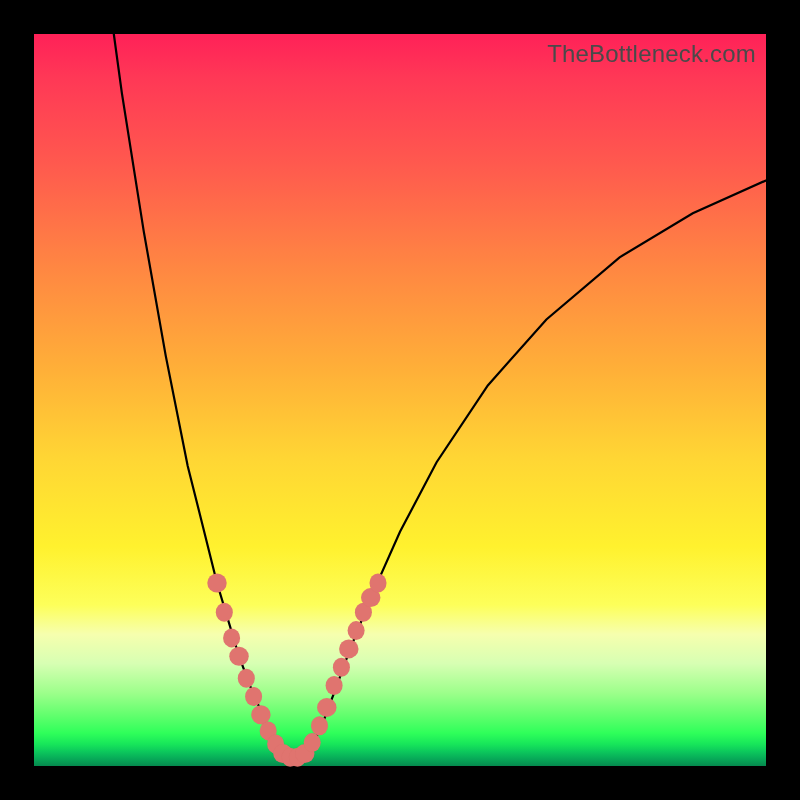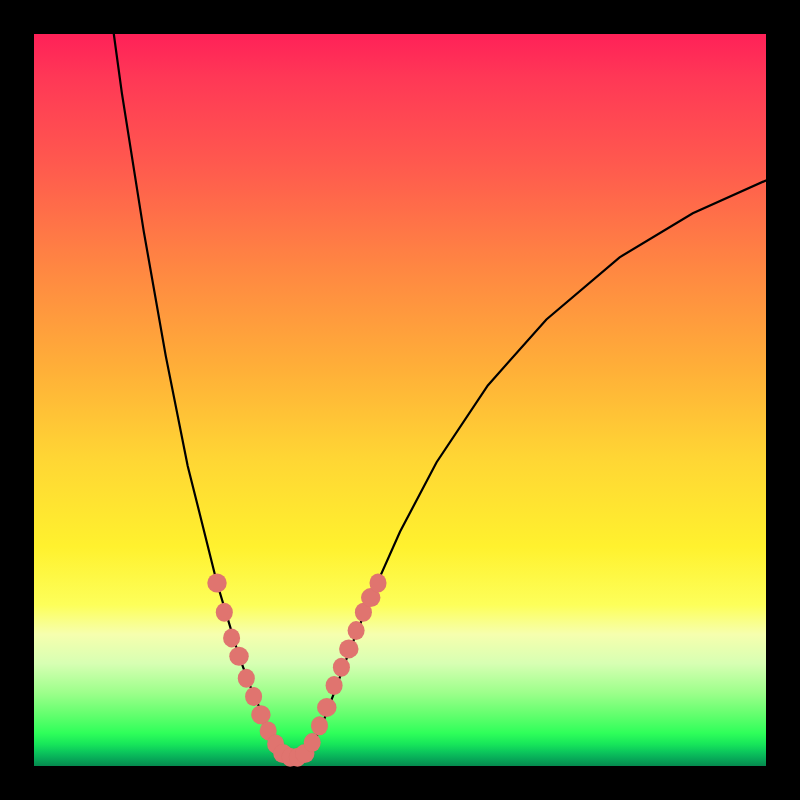--- a/index.html
+++ b/index.html
@@ -72,20 +72,21 @@
     fill: #e0746f;
     stroke: rgba(0,0,0,0.05);
     stroke-width: 0.3;
   }
 </style>
 </head>
 <body>
 
 <div class="frame">
   <div class="plot-area">
+    <div class="watermark">TheBottleneck.com</div>
     <svg class="curves" viewBox="0 0 732 732">
       <path id="left-branch" class="curve" d="M79.8 0.0 L87.8 58.6 L109.8 197.6 L131.8 322.1 L153.7 431.9 L168.4 490.4 L183.0 549.0 L194.0 585.6 L205.0 622.2 L215.9 651.5 L226.9 677.1 L234.2 695.4 L241.6 711.5 L248.9 722.5"></path>
       <path id="right-branch" class="curve" d="M270.8 722.5 L278.2 711.5 L289.1 688.1 L300.1 658.8 L314.8 618.5 L336.7 563.6 L366.0 497.8 L402.6 428.2 L453.8 351.4 L512.4 285.5 L585.6 223.3 L658.8 179.3 L732.0 146.4"></path>
       <path id="valley-floor" class="curve" d="M248.9 722.5 L256.2 723.9 L263.5 723.9 L270.8 722.5"></path>
       <g id="markers">
           <ellipse cx="183.0" cy="549.0" rx="9.7" ry="9.5" class="marker"></ellipse>
           <ellipse cx="190.3" cy="578.3" rx="8.5" ry="9.5" class="marker"></ellipse>
           <ellipse cx="197.6" cy="603.9" rx="8.5" ry="9.5" class="marker"></ellipse>
           <ellipse cx="205.0" cy="622.2" rx="9.7" ry="9.5" class="marker"></ellipse>
           <ellipse cx="212.3" cy="644.2" rx="8.5" ry="9.5" class="marker"></ellipse>

